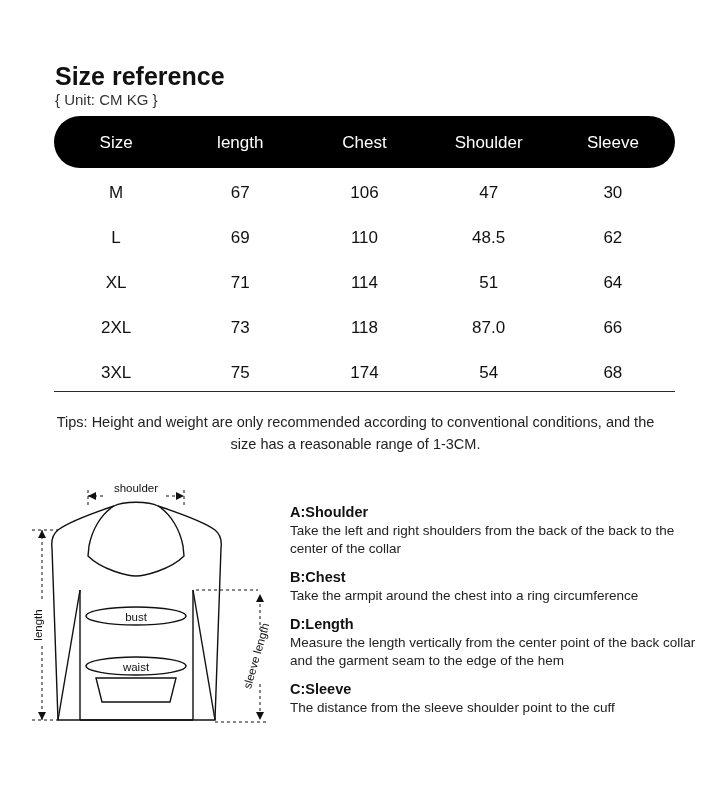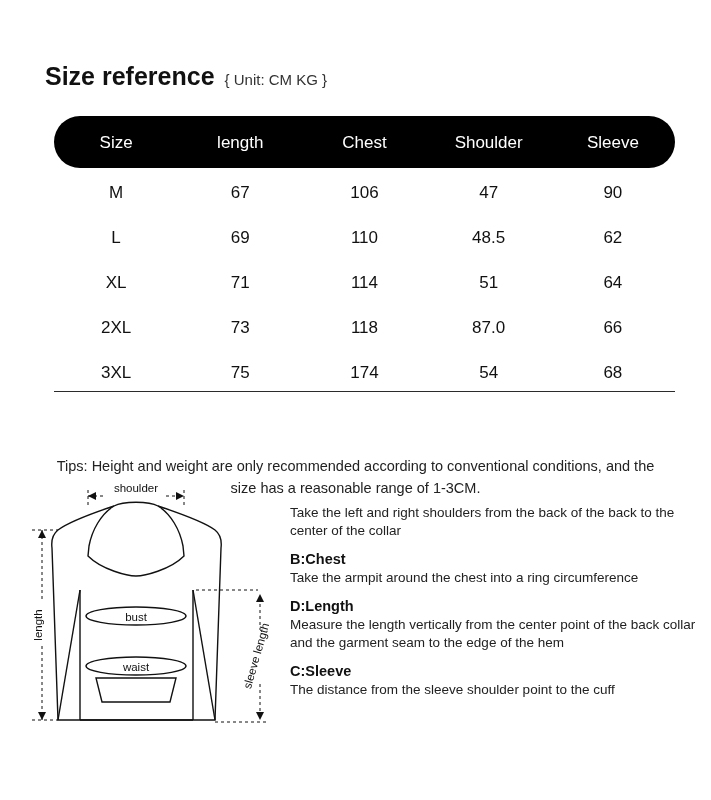--- a/index.html
+++ b/index.html
@@ -21,20 +21,21 @@
     background: #ffffff;
   }
 
   
   .title-row {
     position: absolute;
     left: 45px;
     top: 62px;
     display: flex;
     align-items: baseline;
+    flex-direction: column;
   }
   .title-main {
     font-size: 25px;
     font-weight: bold;
     letter-spacing: 0px;
     color: #111;
   }
   .title-unit {
     margin-left: 10px;
     font-size: 15px;
@@ -100,21 +101,20 @@
   
   .tips {
     position: absolute;
     left: 45px;
     top: 411px;
     width: 621px;
     text-align: center;
     font-size: 14.5px;
     line-height: 22px;
     color: #222;
-    margin-top: 44px;
   }
 
   
   .lower {
     position: absolute;
     left: 0;
     top: 470px;
     width: 711px;
     height: 290px;
   }
@@ -168,21 +168,21 @@
           <th>Shoulder</th>
           <th>Sleeve</th>
         </tr>
       </thead>
       <tbody>
         <tr>
           <td>M</td>
           <td>67</td>
           <td>106</td>
           <td>47</td>
-          <td>90</td>
+          <td>30</td>
         </tr>
         <tr>
           <td>L</td>
           <td>69</td>
           <td>110</td>
           <td>48.5</td>
           <td>62</td>
         </tr>
         <tr>
           <td>XL</td>
@@ -262,20 +262,21 @@
         <text x="118" y="22" text-anchor="middle" font-family="Liberation Sans, sans-serif" font-size="11.5" fill="#111">shoulder</text>
         <text x="118" y="151" text-anchor="middle" font-family="Liberation Sans, sans-serif" font-size="11.5" fill="#111">bust</text>
         <text x="118" y="201" text-anchor="middle" font-family="Liberation Sans, sans-serif" font-size="11.5" fill="#111">waist</text>
         <text x="24" y="155" text-anchor="middle" font-family="Liberation Sans, sans-serif" font-size="11.5" fill="#111" transform="rotate(-90 24 155)">length</text>
         <text x="242" y="187" text-anchor="middle" font-family="Liberation Sans, sans-serif" font-size="11.5" fill="#111" transform="rotate(-74 242 187)">sleeve length</text>
       </svg>
     </div>
 
     <div class="defs">
       <div class="def-block">
+        <div class="def-title">A:Shoulder</div>
         <div class="def-text">Take the left and right shoulders from the back of the back to the center of the collar</div>
       </div>
       <div class="def-block">
         <div class="def-title">B:Chest</div>
         <div class="def-text">Take the armpit around the chest into a ring circumference</div>
       </div>
       <div class="def-block">
         <div class="def-title">D:Length</div>
         <div class="def-text">Measure the length vertically from the center point of the back collar and the garment seam to the edge of the hem</div>
       </div>

